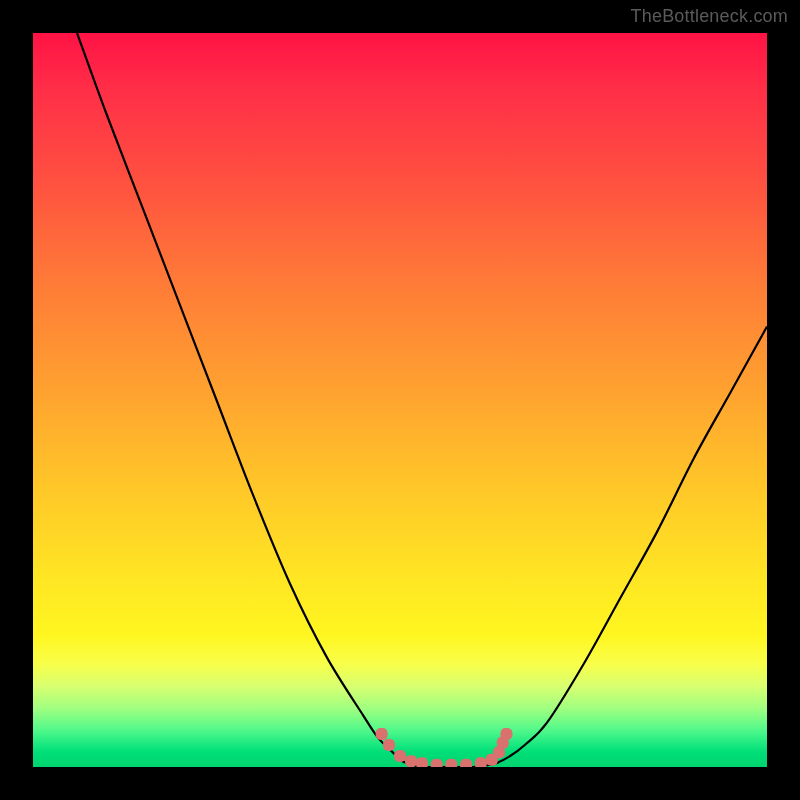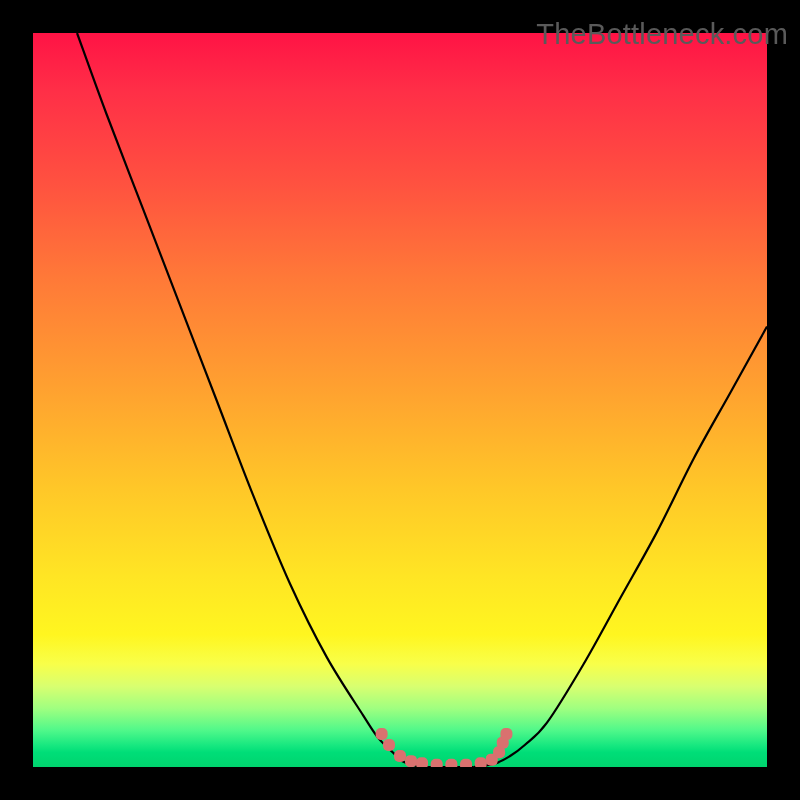--- a/index.html
+++ b/index.html
@@ -48,24 +48,23 @@
     left: 0;
     top: 0;
     width: 734px;
     height: 734px;
   }
   .attribution {
     position: absolute;
     top: 6px;
     right: 12px;
     color: #5a5a5a;
-    font-size: 29px;
+    font-size: 18px;
     font-weight: 400;
     letter-spacing: 0.2px;
-    margin-top: 12px;
   }
 </style>
 </head>
 <body>
 
 <div class="frame">
   <div class="plot-area">
     <svg class="curve-svg" viewBox="0 0 734 734" preserveAspectRatio="none">
       <g>
         <path id="left-path" fill="none" stroke="#000" stroke-width="2.2" d="M 44.04 0 C 48.93333333333334 13.456666666666669, 62.39000000000001 51.38000000000001, 73.4 80.74000000000001 C 84.41000000000001 110.10000000000001, 97.86666666666666 144.3533333333333, 110.1 176.15999999999997 C 122.33333333333333 207.96666666666664, 134.56666666666666 239.7733333333333, 146.8 271.58 C 159.03333333333336 303.38666666666666, 171.26666666666668 335.1933333333333, 183.5 367 C 195.73333333333332 398.8066666666667, 207.96666666666667 431.8366666666667, 220.2 462.42 C 232.4333333333333 493.00333333333333, 244.66666666666663 523.5866666666667, 256.9 550.5 C 269.1333333333333 577.4133333333333, 281.3666666666667 601.88, 293.6 623.9 C 305.83333333333337 645.92, 321.7366666666667 669.1633333333333, 330.3 682.62 C 338.86333333333334 696.0766666666667, 340.08666666666664 698.5233333333333, 344.97999999999996 704.64 C 349.8733333333333 710.7566666666667, 355.98999999999995 715.6500000000001, 359.65999999999997 719.32 C 363.33 722.99, 364.55333333333334 724.8249999999999, 367 726.66 C 369.44666666666666 728.495, 370.67 729.1066666666667, 374.34000000000003 730.33 C 378.01000000000005 731.5533333333334, 384.1266666666667 733.3883333333333, 389.02000000000004 734 C 393.91333333333336 734.6116666666667, 395.1366666666667 734, 403.70000000000005 734 C 412.2633333333334 734, 434.2833333333333 734, 440.4 734"></path>

